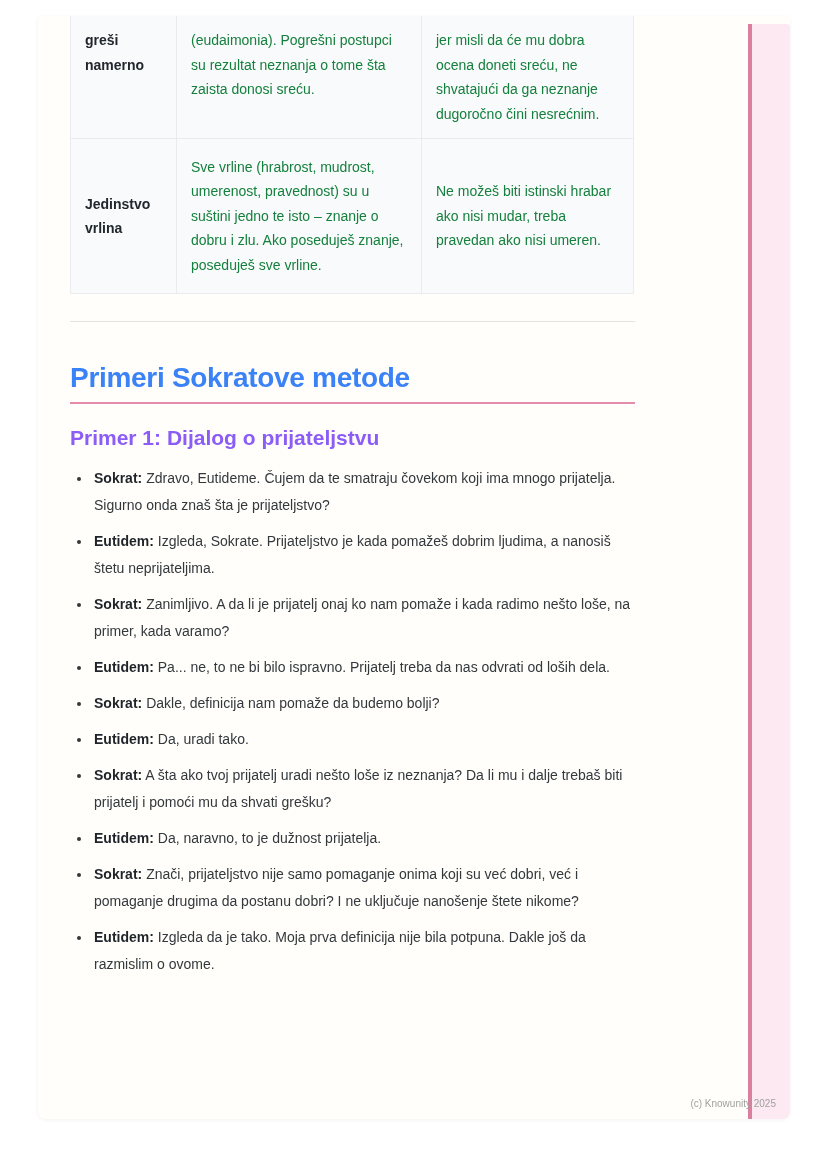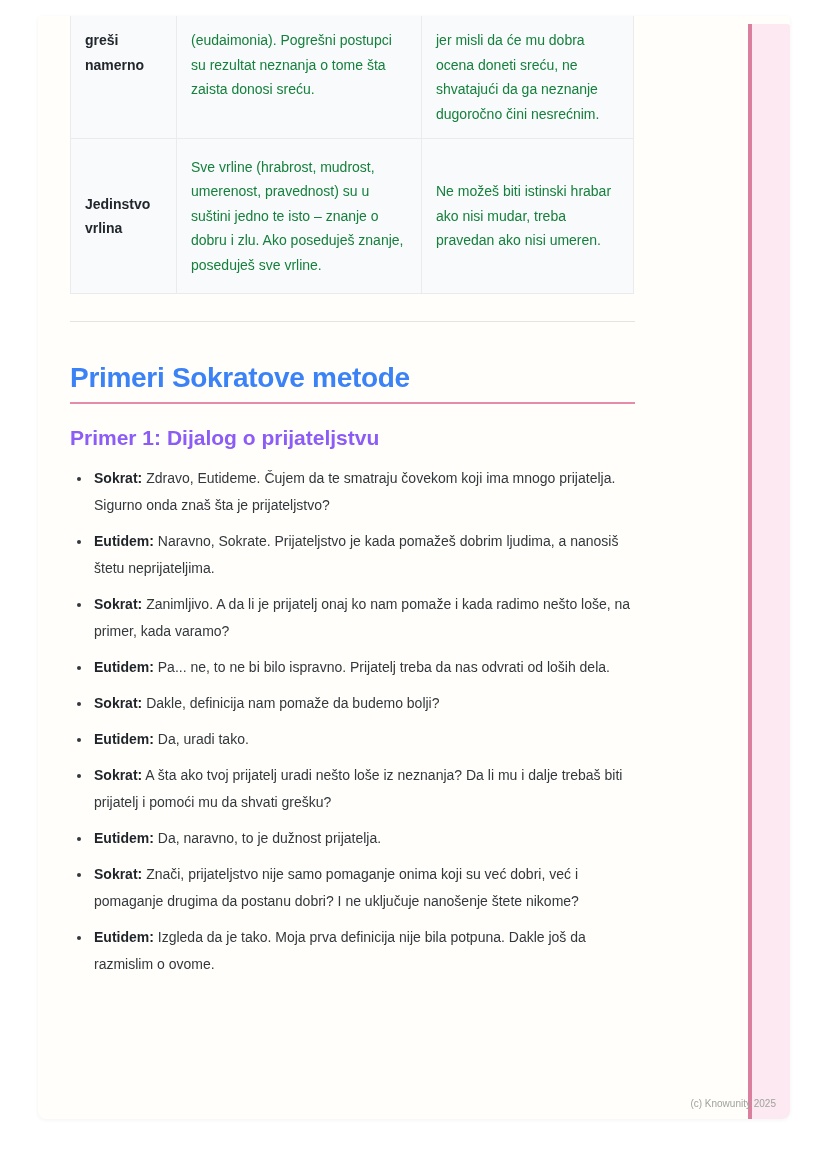--- a/index.html
+++ b/index.html
@@ -154,21 +154,21 @@
 
     <p class="subheading">Primer 1: Dijalog o prijateljstvu</p>
 
     <ul class="dialog">
       <li>
         <strong>Sokrat:</strong>
         <span>Zdravo, Eutideme. Čujem da te smatraju čovekom koji ima mnogo prijatelja. Sigurno onda znaš šta je prijateljstvo?</span>
       </li>
       <li>
         <strong>Eutidem:</strong>
-        <span>Naravno, Sokrate. Prijateljstvo je kada pomažeš dobrim ljudima, a nanosiš štetu neprijateljima.</span>
+        <span>Izgleda, Sokrate. Prijateljstvo je kada pomažeš dobrim ljudima, a nanosiš štetu neprijateljima.</span>
       </li>
       <li>
         <strong>Sokrat:</strong>
         <span>Zanimljivo. A da li je prijatelj onaj ko nam pomaže i kada radimo nešto loše, na primer, kada varamo?</span>
       </li>
       <li>
         <strong>Eutidem:</strong>
         <span>Pa... ne, to ne bi bilo ispravno. Prijatelj treba da nas odvrati od loših dela.</span>
       </li>
       <li>

